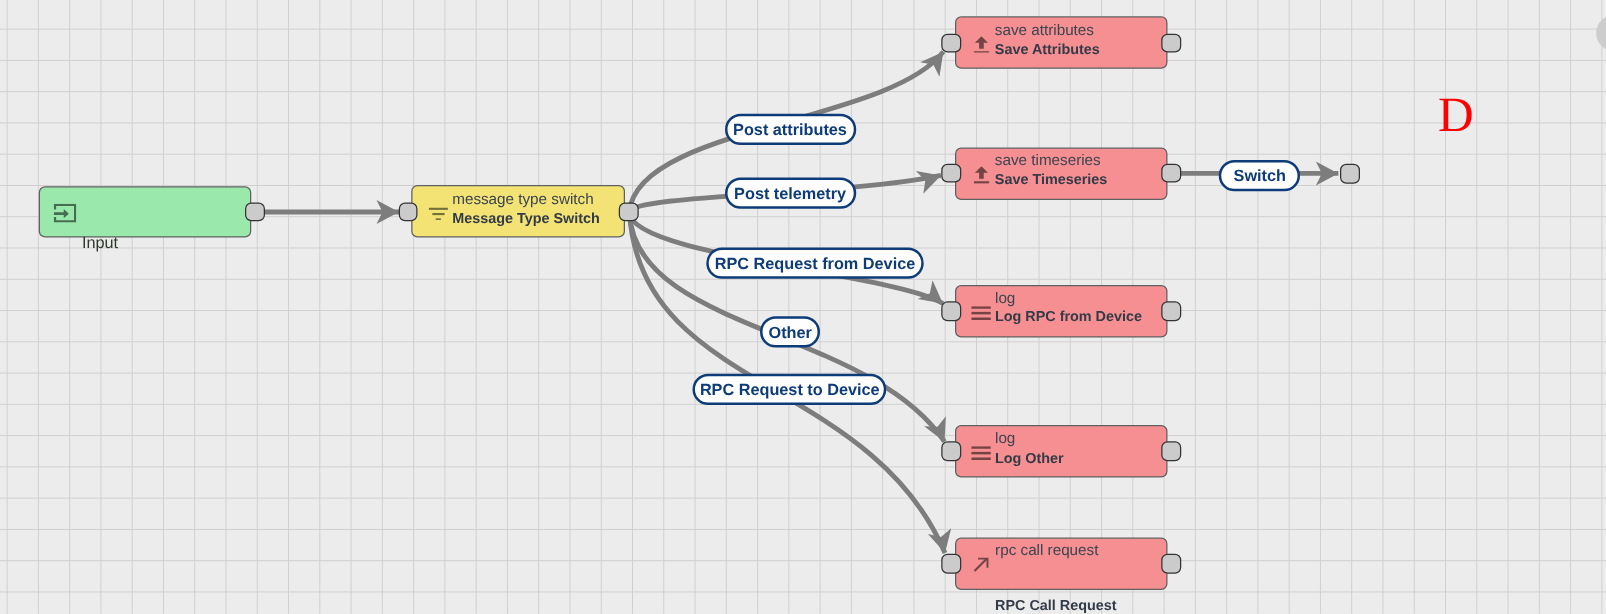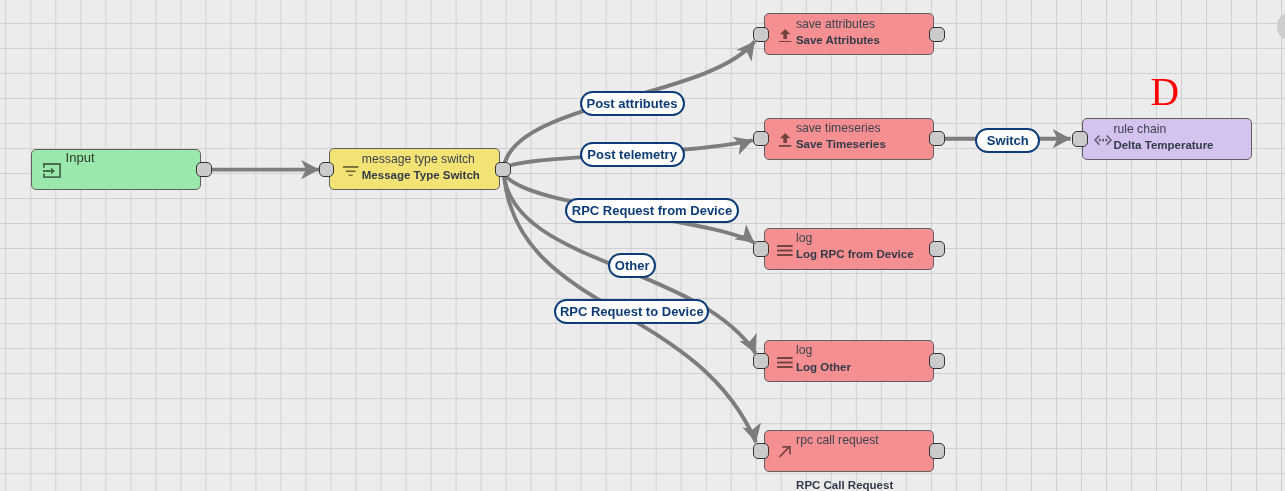--- a/index.html
+++ b/index.html
@@ -62,21 +62,21 @@
       </g>
   <g class="link-arrow" transform="translate(1070.7,138.7) rotate(0)">
         <path d="M 0 0 L -18 -9.6 L -13.2 0 L -18 9.6 Z" fill="#7d7d7d"></path>
       </g>
 </svg>
   <div class="node" style="left:31.3px;top:148.6px;width:170.2px;height:41.8px;background:#9ae8ac;">
     <span class="node-icon" style="left:10.5px;top:13.3px;color:#456e50;"><svg viewBox="0 0 181 151" width="18.1" height="15.1" preserveAspectRatio="none">
           <path d="M0 0 H181 V151 H0 V106 H19 V132 H162 V19 H19 V47 H0 Z" fill="currentColor"></path>
           <path d="M0 69 H80 V43 L121 79.5 L80 116 V90 H0 Z" fill="currentColor"></path>
         </svg></span>
-    <div class="node-text" style="left:33.3px;padding-top:0.8px;">
+    <div class="node-text" style="left:33.3px;padding-top:0.8px;margin-top:36px;">
         <div class="node-name-single">Input</div>
       </div>
   </div>
   <div class="node" style="left:329.2px;top:148.3px;width:170.9px;height:42.0px;background:#f2e374;">
     <span class="node-icon" style="left:13.2px;top:16.3px;color:#75703a;"><svg viewBox="0 0 153 102" width="15.3" height="10.2" preserveAspectRatio="none">
           <rect x="0" y="0" width="153" height="19" fill="currentColor"></rect>
           <rect x="29" y="44" width="98" height="17" fill="currentColor"></rect>
           <rect x="56" y="87" width="41" height="15" fill="currentColor"></rect>
         </svg></span>
     <div class="node-text" style="left:31.6px;padding-top:1.6px;">
@@ -129,33 +129,20 @@
   <div class="node" style="left:763.5px;top:429.8px;width:170.7px;height:42.2px;background:#f68f91;">
     <span class="node-icon" style="left:14.3px;top:15.6px;color:#744444;"><svg viewBox="0 0 119 114" width="11.9" height="11.4" preserveAspectRatio="none">
           <path d="M0 102 L96 6 L108 18 L12 114 Z" fill="currentColor"></path>
           <path d="M34 0 H119 V83 H102 V17 H34 Z" fill="currentColor"></path>
         </svg></span>
     <div class="node-text" style="left:31.6px;padding-top:1.6px;gap:28px;">
         <div class="node-type">rpc call request</div>
         <div class="node-name">RPC Call Request</div>
       </div>
   </div>
-  <div class="node" style="left:1082.4px;top:118.1px;width:170.0px;height:42.2px;background:#d4c2ef;">
-    <span class="node-icon" style="left:10.4px;top:16.4px;color:#665d73;"><svg viewBox="0 0 181 102" width="18.1" height="10.2" preserveAspectRatio="none">
-          <path d="M48 0 L60 10 L21 51 L60 92 L48 102 L0 51 Z" fill="currentColor"></path>
-          <path d="M133 0 L181 51 L133 102 L121 92 L160 51 L121 10 Z" fill="currentColor"></path>
-          <rect x="48" y="38" width="19" height="26" fill="currentColor"></rect>
-          <rect x="81" y="38" width="19" height="26" fill="currentColor"></rect>
-          <rect x="114" y="38" width="19" height="26" fill="currentColor"></rect>
-        </svg></span>
-    <div class="node-text" style="left:30.0px;padding-top:1.6px;">
-        <div class="node-type">rule chain</div>
-        <div class="node-name">Delta Temperature</div>
-      </div>
-  </div>
   <div class="port" style="left:196.3px;top:161.7px;"></div>
   <div class="port" style="left:318.8px;top:161.5px;"></div>
   <div class="port" style="left:494.9px;top:161.5px;"></div>
   <div class="port" style="left:753.1px;top:26.6px;"></div>
   <div class="port" style="left:929.0px;top:26.6px;"></div>
   <div class="port" style="left:753.1px;top:130.9px;"></div>
   <div class="port" style="left:929.0px;top:130.9px;"></div>
   <div class="port" style="left:753.1px;top:241.0px;"></div>
   <div class="port" style="left:929.0px;top:241.0px;"></div>
   <div class="port" style="left:753.1px;top:353.1px;"></div>

